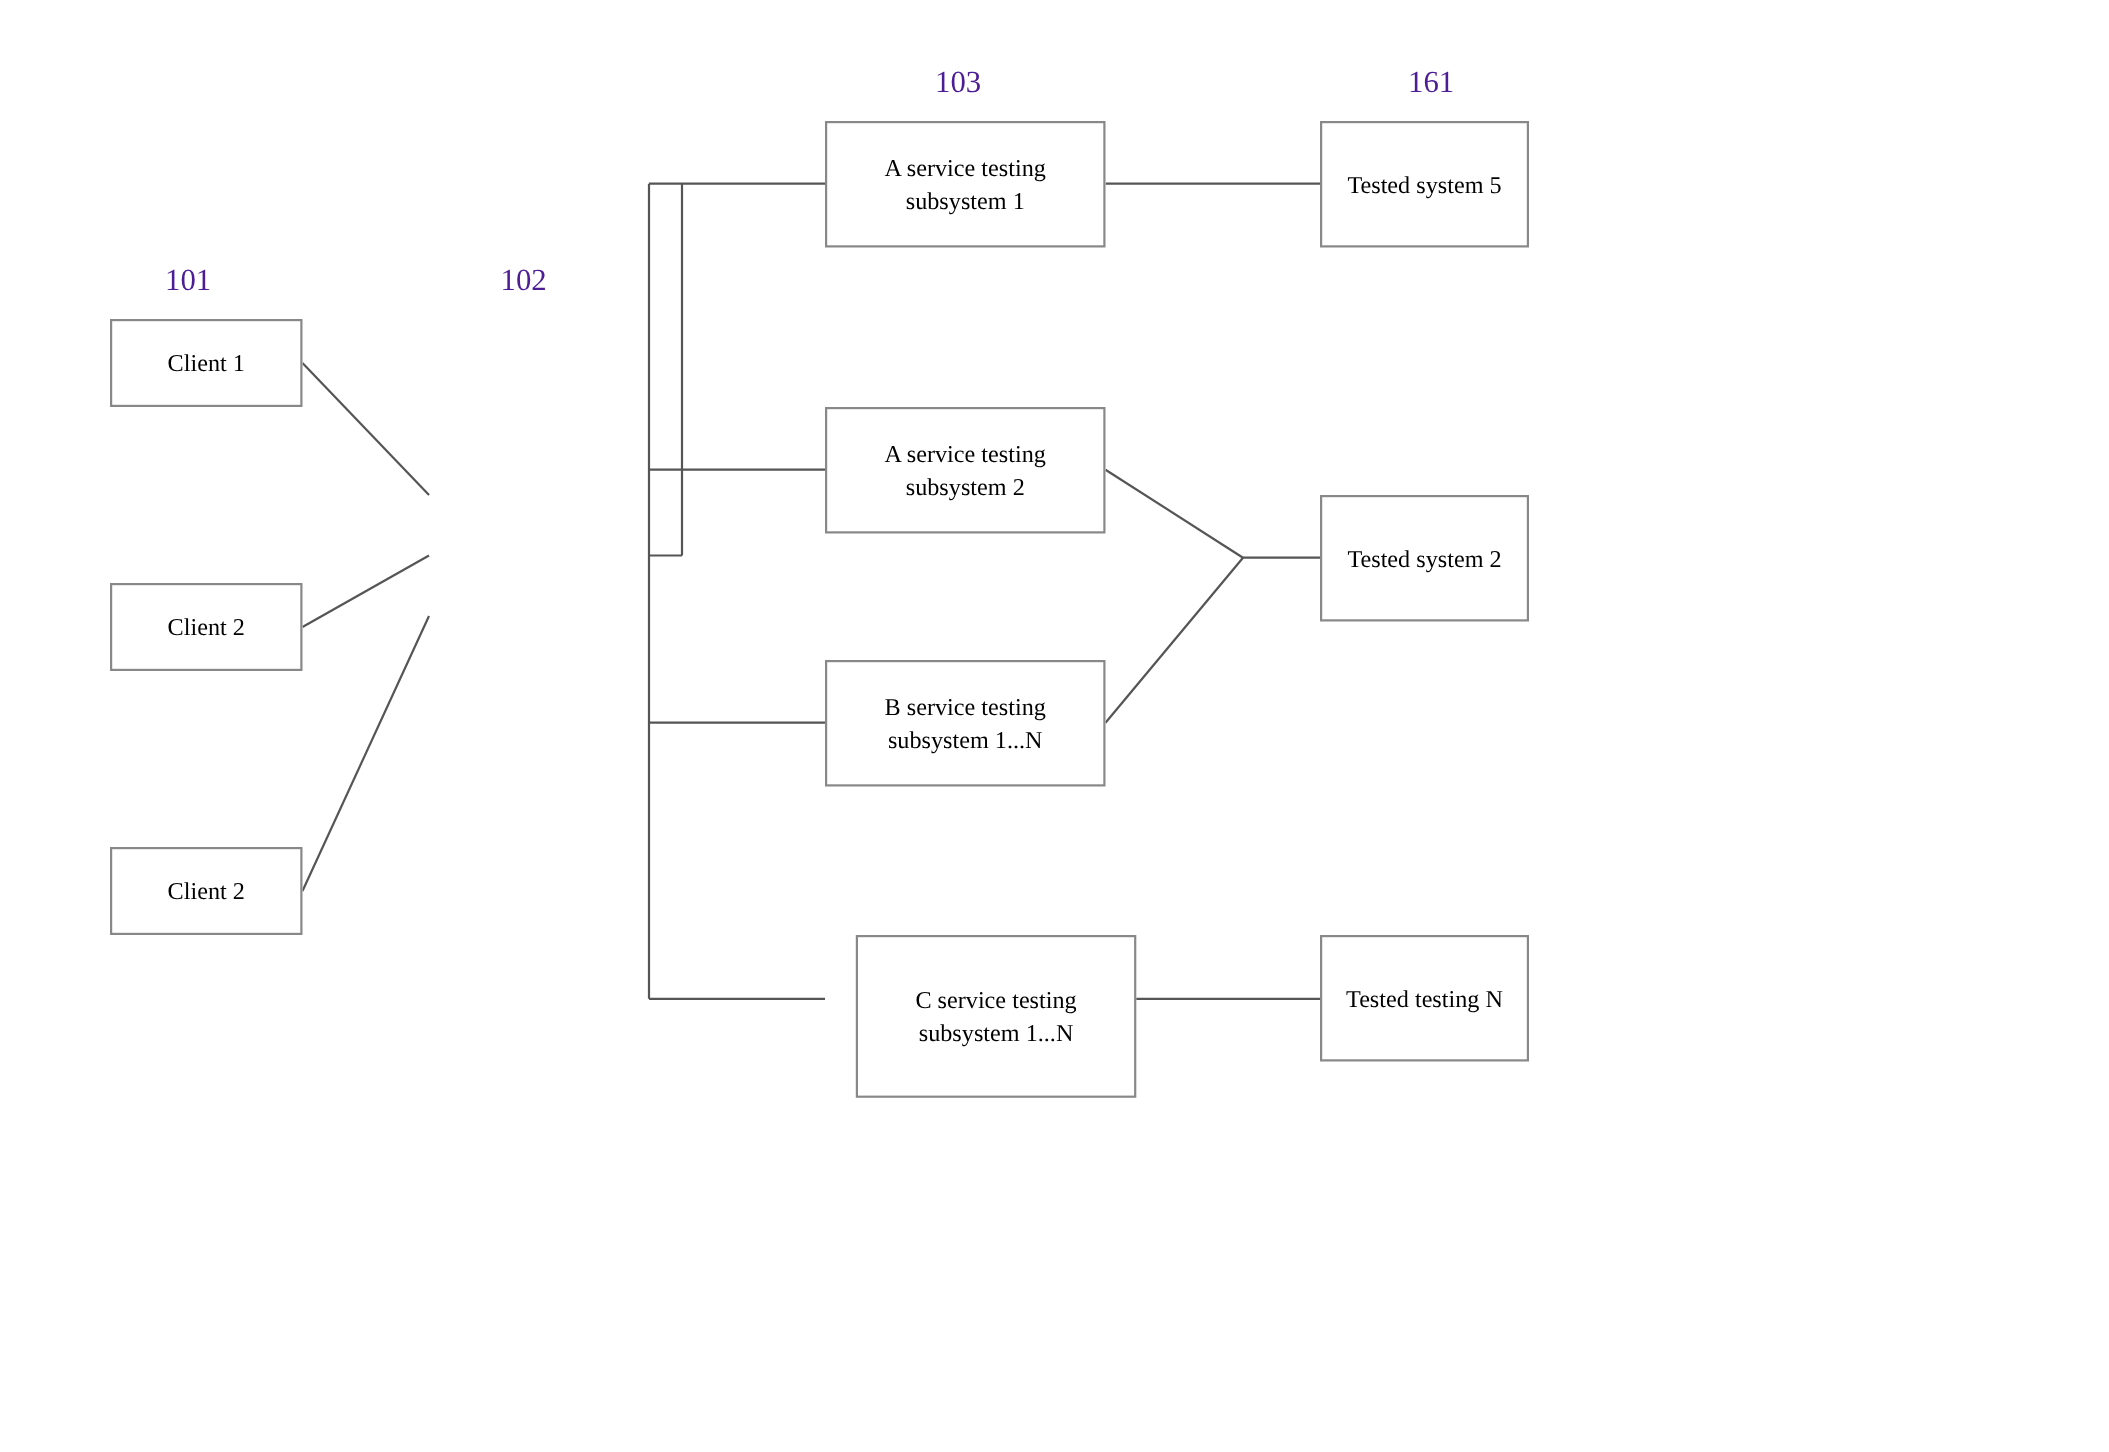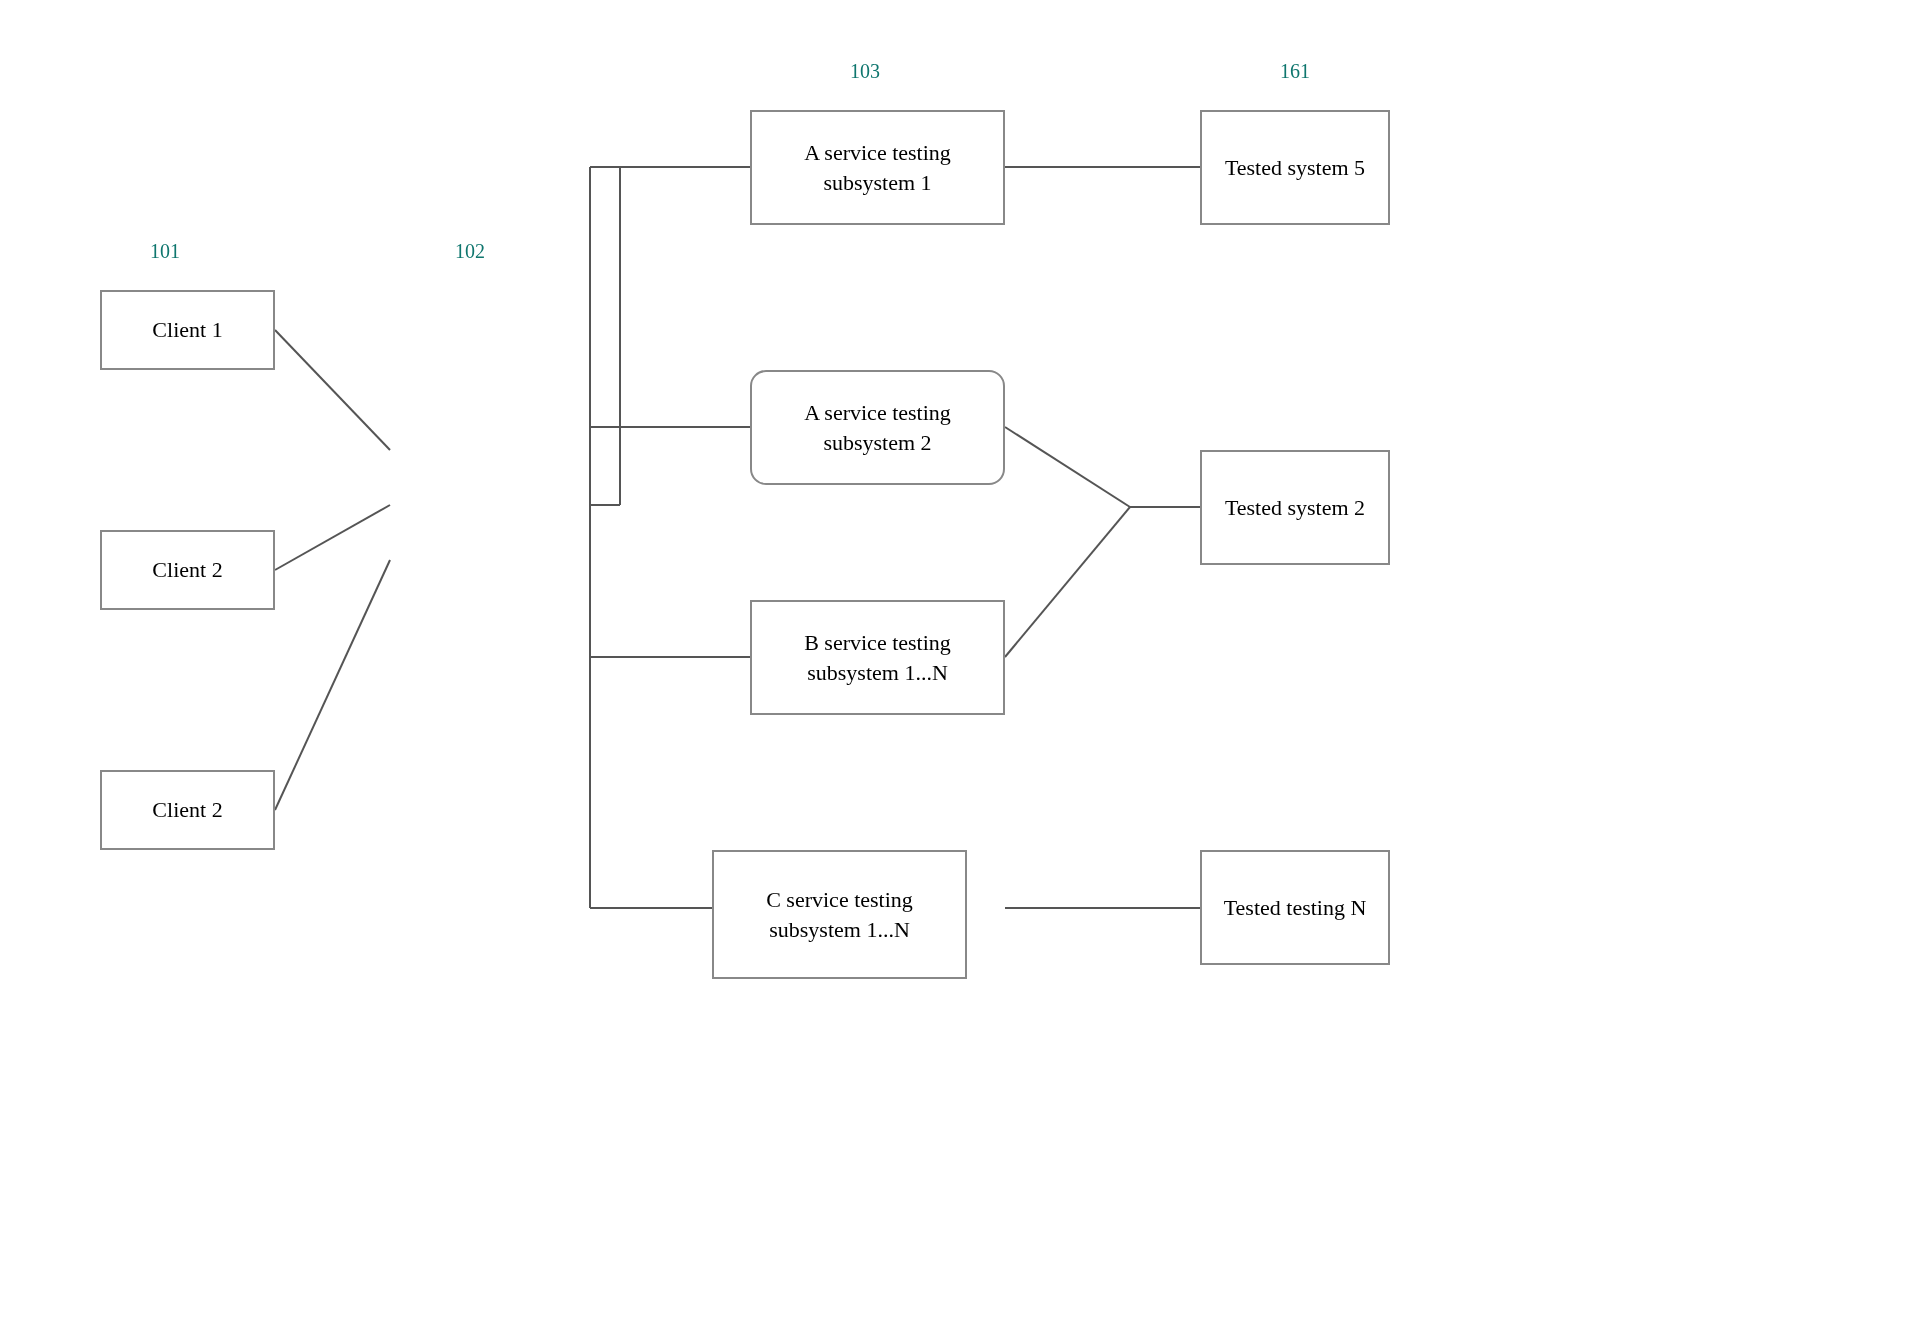--- a/index.html
+++ b/index.html
@@ -24,22 +24,22 @@
       display: flex;
       align-items: center;
       justify-content: center;
       text-align: center;
       font-size: 22px;
       line-height: 1.35;
       padding: 8px;
     }
     .label {
       position: absolute;
-      font-size: 20px;
-      color: #0f766e;
+      font-size: 28px;
+      color: #4c1d95;
     }
     svg.lines {
       position: absolute;
       top: 0; left: 0;
       width: 1917px;
       height: 1320px;
       overflow: visible;
     }
     svg.lines line, svg.lines polyline, svg.lines path {
       stroke: #555;
@@ -91,27 +91,27 @@
     <span>Client 2</span>
   </div>
   <div class="box" style="left:100px; top:770px; width:175px; height:80px;">
     <span>Client 2</span>
   </div>
 
 
   <div class="box" style="left:750px; top:110px; width:255px; height:115px;">
     <span>A service testing subsystem 1</span>
   </div>
-  <div class="box" style="left:750px; top:370px; width:255px; height:115px;border-radius:16px;">
+  <div class="box" style="left:750px; top:370px; width:255px; height:115px;">
     <span>A service testing subsystem 2</span>
   </div>
   <div class="box" style="left:750px; top:600px; width:255px; height:115px;">
     <span>B service testing subsystem 1...N</span>
   </div>
-  <div class="box" style="left:712px; top:850px; width:255px; height:129px;">
+  <div class="box" style="left:778px; top:850px; width:255px; height:148px;">
     <span>C service testing subsystem 1...N</span>
   </div>
 
   <div class="box" style="left:1200px; top:110px; width:190px; height:115px;">
     <span>Tested system 5</span>
   </div>
   <div class="box" style="left:1200px; top:450px; width:190px; height:115px;">
     <span>Tested system 2</span>
   </div>
   <div class="box" style="left:1200px; top:850px; width:190px; height:115px;">

